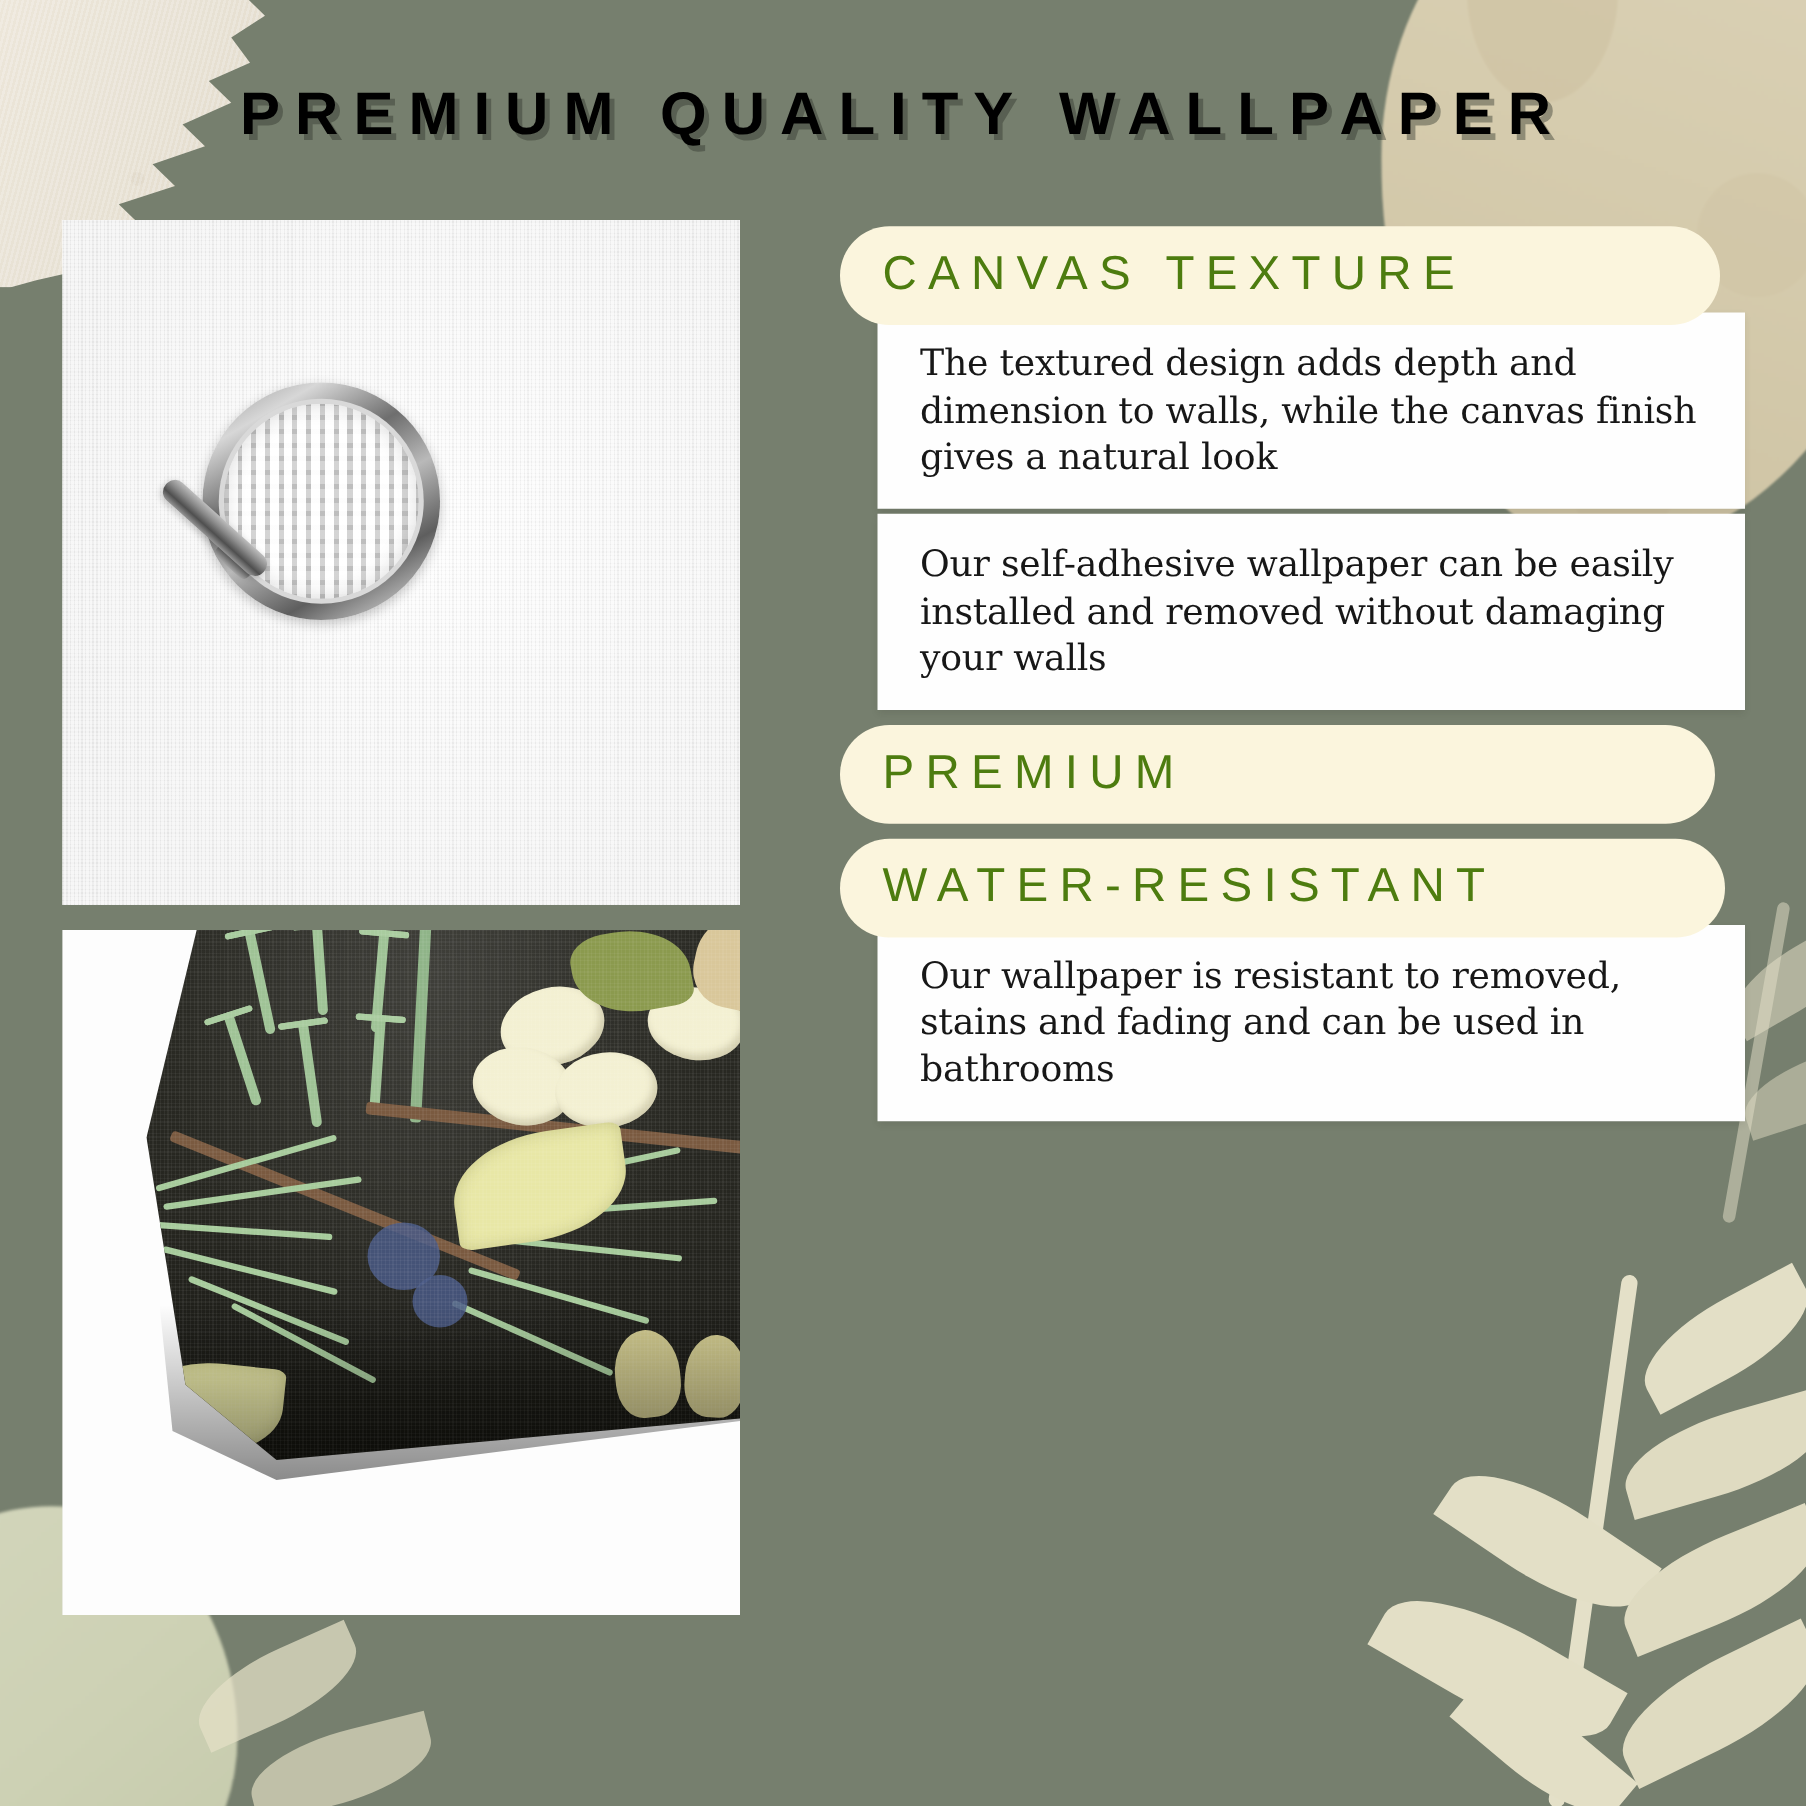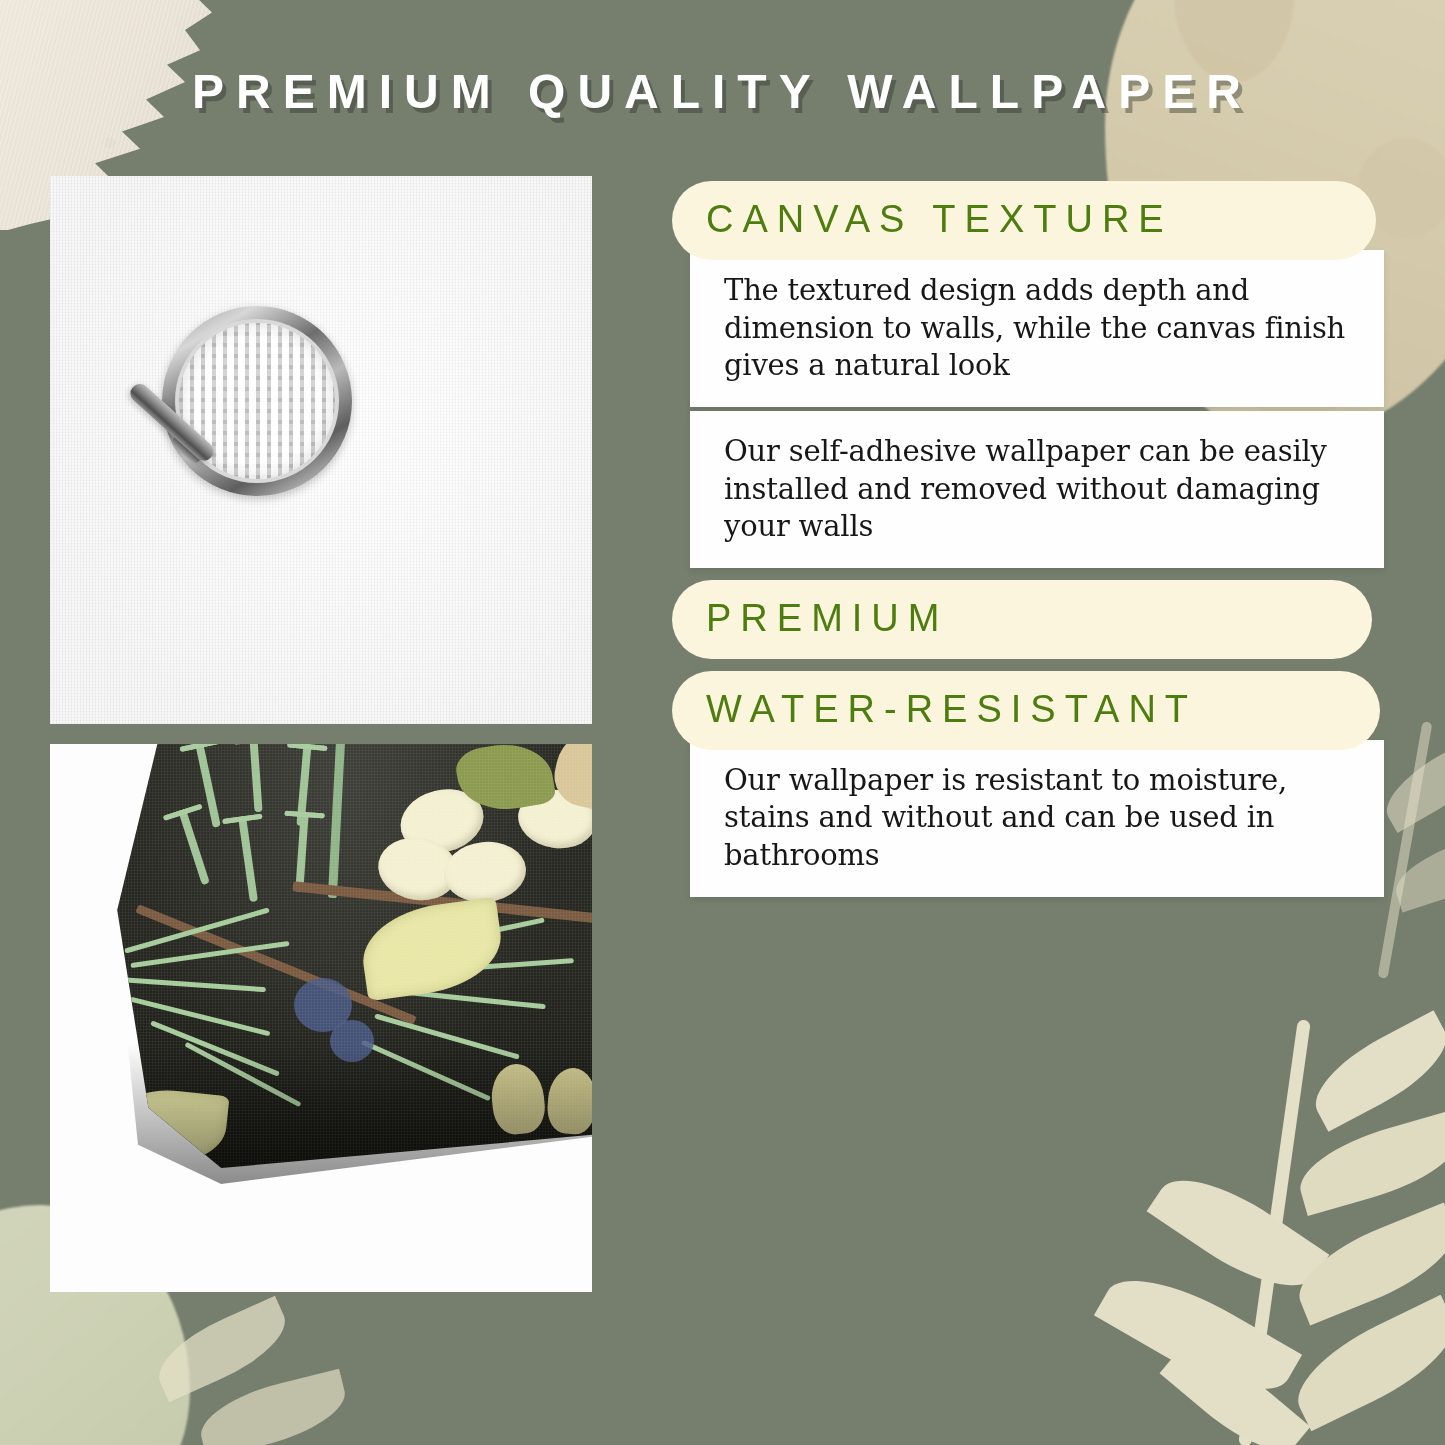--- a/index.html
+++ b/index.html
@@ -56,21 +56,21 @@
   
   .branch { position:absolute; background:#e4e0c8; }
   .leaf   { position:absolute; background:#e3dfc6; border-radius:60% 0 60% 0; }
   .leaf.b { background:#dfdbc1; }
 
   
   .title {
     position:absolute; top:64px; left:0; width:1445px;
     text-align:center;
     font-size:48px; font-weight:700; letter-spacing:12px;
-    color:#ffffff;
+    color:#000000;
     text-shadow:4px 5px 0 rgba(48,52,42,.42);
     white-space:nowrap;
   }
 
   
   .photo { position:absolute; left:50px; width:542px; overflow:hidden; }
   .photo-top    { top:176px; height:548px; background:#fbfbfb; }
   .photo-bottom { top:744px; height:548px; background:#f2f2f2; }
 
   
@@ -165,21 +165,21 @@
     padding:19px 34px 20px 34px;
     display:inline-block;
     min-width:698px;
   }
   .pill-text {
     font-size:38px; font-weight:400; letter-spacing:9px; color:#4d7c0f;
     white-space:nowrap; line-height:1.05;
   }
   .body {
     position:relative; z-index:1;
-    margin-left:18px;
+    margin-left:30px;
     background:#fefefe;
     width:694px;
     margin-top:-10px;
     padding:22px 26px 22px 34px;
     box-shadow:0 3px 6px rgba(40,45,35,.12);
   }
   .body-text {
     font-family:"DejaVu Serif", serif;
     font-size:29px; line-height:1.30; color:#171717;
     letter-spacing:-.2px;
@@ -305,17 +305,17 @@
     <div class="pill">
       <div class="pill-text">PREMIUM</div>
     </div>
   </div>
 
   <div class="card card-4">
     <div class="pill">
       <div class="pill-text">WATER-RESISTANT</div>
     </div>
     <div class="body">
-      <div class="body-text">Our wallpaper is resistant to moisture, stains and without and can be used in bathrooms</div>
+      <div class="body-text">Our wallpaper is resistant to removed, stains and fading and can be used in bathrooms</div>
     </div>
   </div>
 
 </div>
 
 </body></html>

